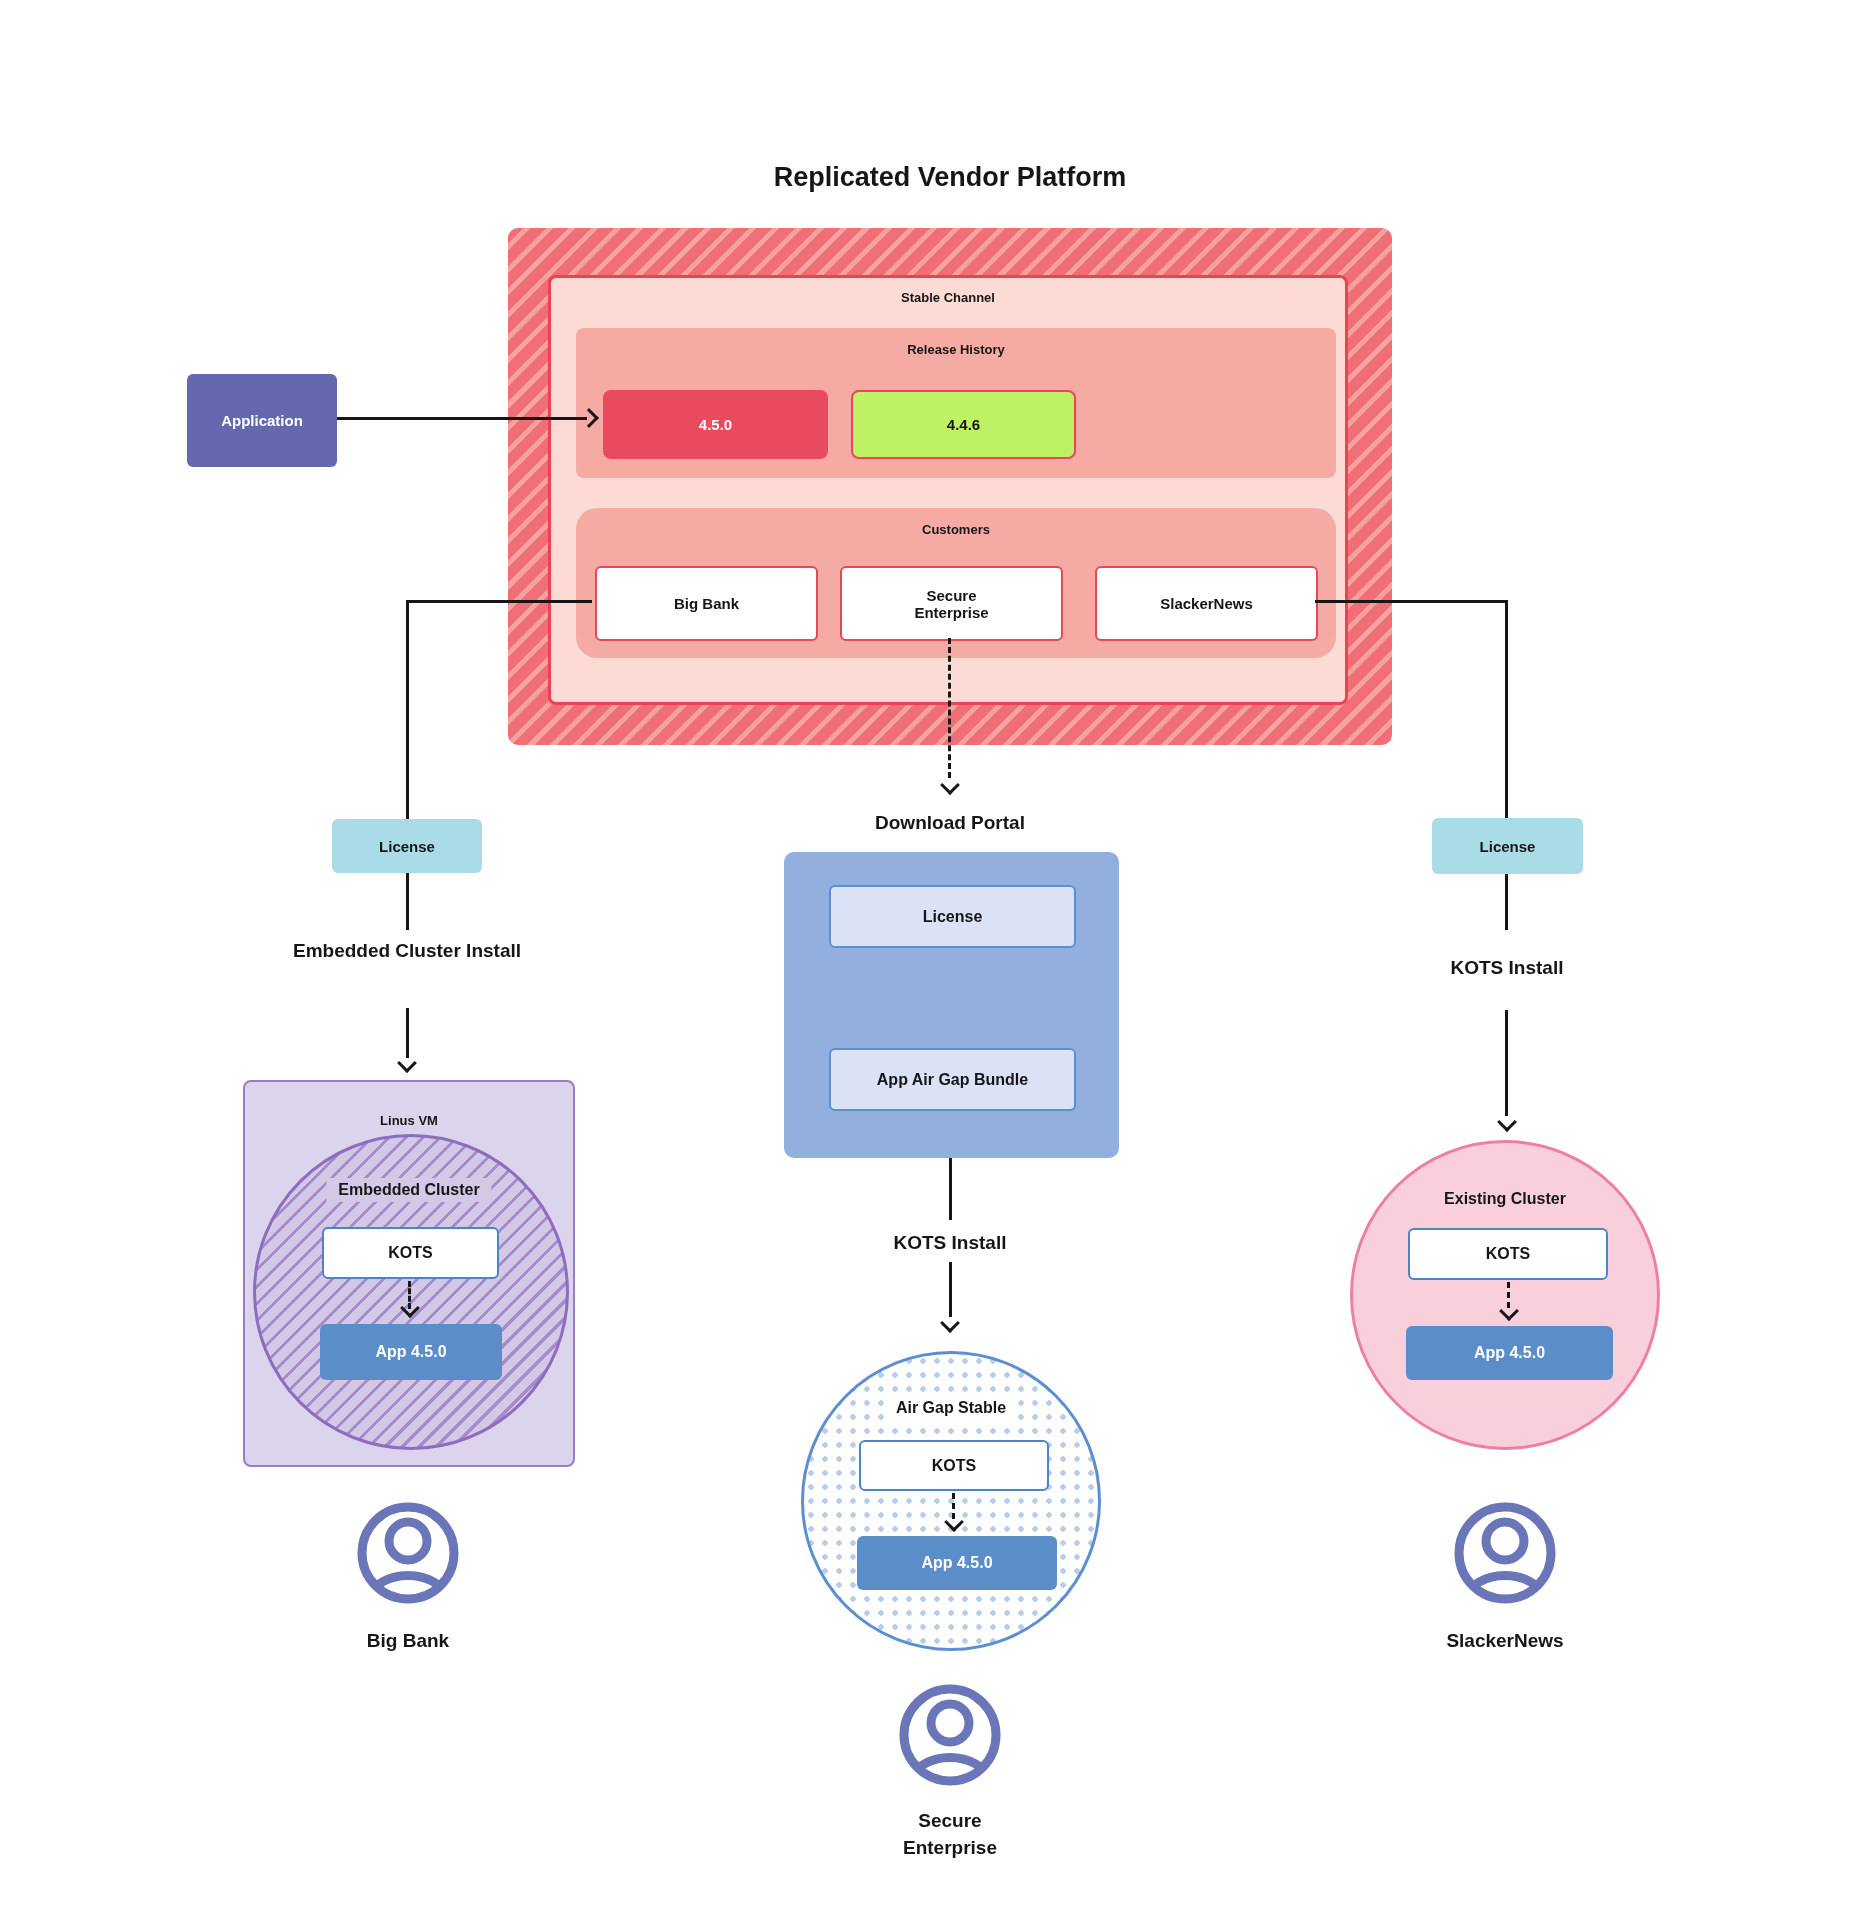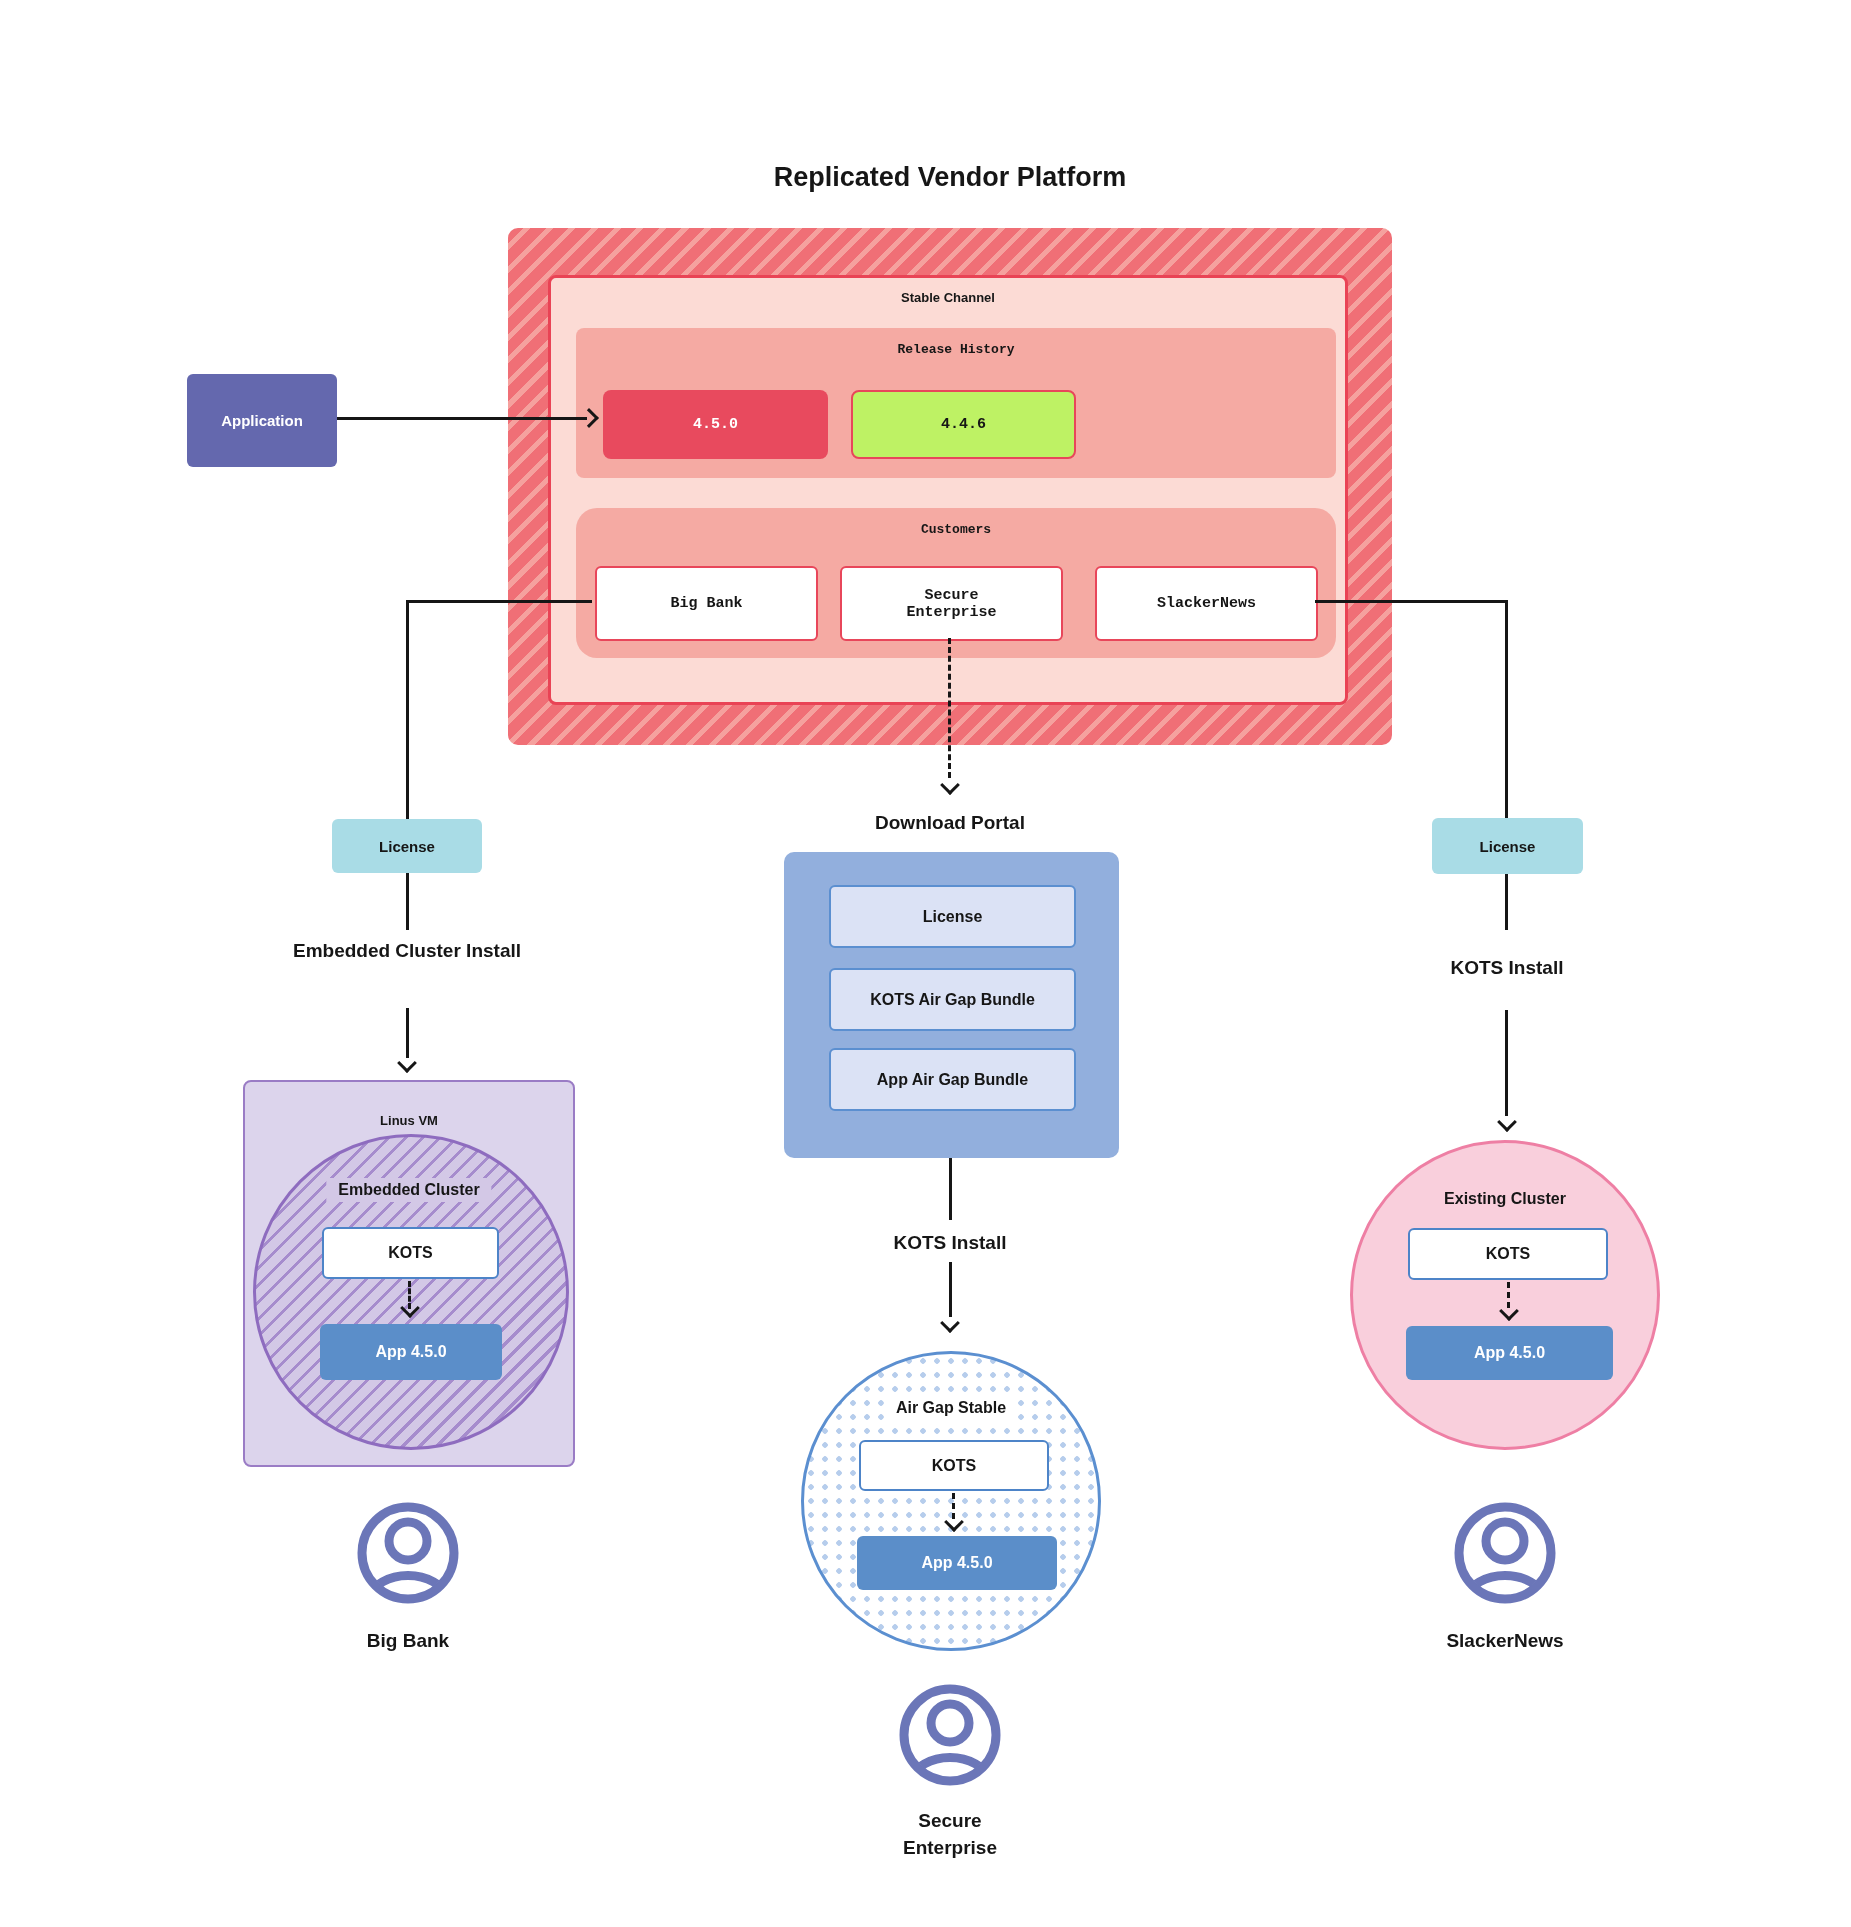--- a/index.html
+++ b/index.html
@@ -29,21 +29,21 @@
   .lbl{font-size:15px;font-weight:600;}
   .lbl16{font-size:16px;font-weight:600;}
   .lbl19{font-size:19px;font-weight:600;line-height:1.4;}
 
   .outer-hatch{
     border-radius:10px;
     background-color:var(--hatch-base);
     background-image:repeating-linear-gradient(135deg,transparent 0 11px,var(--hatch-stripe) 11px 16px);
   }
   .stable{background:var(--stable-fill);border:3px solid var(--stable-border);border-radius:8px;}
-  .section{background:var(--section-fill);border-radius:8px;position:absolute;font-family:Liberation Mono, monospace;}
+  .section{background:var(--section-fill);border-radius:8px;position:absolute;}
   .rel-red{background:var(--accent-red);border-radius:8px;color:#fff;}
   .white-red{background:#bef264;border:2px solid var(--box-border-red);border-radius:8px;}
   .cust{background:#fff;border:2px solid var(--box-border-red);border-radius:6px;}
   .app-node{background:var(--application-purple);border-radius:6px;color:#fff;}
   .license{background:var(--license-teal);border-radius:6px;}
 
   .line-h{position:absolute;height:3px;background:var(--line-dark);z-index:5;}
   .line-v{position:absolute;width:3px;background:var(--line-dark);z-index:5;}
   .dash-v{position:absolute;width:0;border-left:3px dashed var(--line-dark);z-index:5;}
   .chev{position:absolute;width:14px;height:14px;border-right:3px solid var(--line-dark);border-bottom:3px solid var(--line-dark);z-index:6;}
@@ -141,21 +141,20 @@
   </svg>
   <div class="abs lbl19 center-text" style="left:308px;top:1628px;width:200px;">Big Bank</div>
 
   <div class="dash-v" style="left:948px;top:638px;height:140px;"></div>
   <span class="chev down" style="left:943px;top:778px;"></span>
 
   <div class="abs lbl19 center-text" style="left:800px;top:810px;width:300px;">Download Portal</div>
 
   <div class="abs portal" style="left:784px;top:852px;width:335px;height:306px;">
     <div class="abs portal-item flexc" style="left:45px;top:33px;width:247px;height:63px;">License</div>
-    <div class="abs portal-item flexc" style="left:45px;top:116px;width:247px;height:63px;">KOTS Air Gap Bundle</div>
     <div class="abs portal-item flexc" style="left:45px;top:196px;width:247px;height:63px;">App Air Gap Bundle</div>
   </div>
 
   <div class="line-v" style="left:949px;top:1158px;height:62px;"></div>
   <div class="abs lbl19 center-text" style="left:800px;top:1230px;width:300px;">KOTS Install</div>
   <div class="line-v" style="left:949px;top:1262px;height:55px;"></div>
   <span class="chev down" style="left:943px;top:1316px;"></span>
 
   <div class="abs dot-circle" style="left:801px;top:1351px;width:300px;height:300px;">
     <div class="chip white lbl16" style="top:42px;">Air Gap Stable</div>

